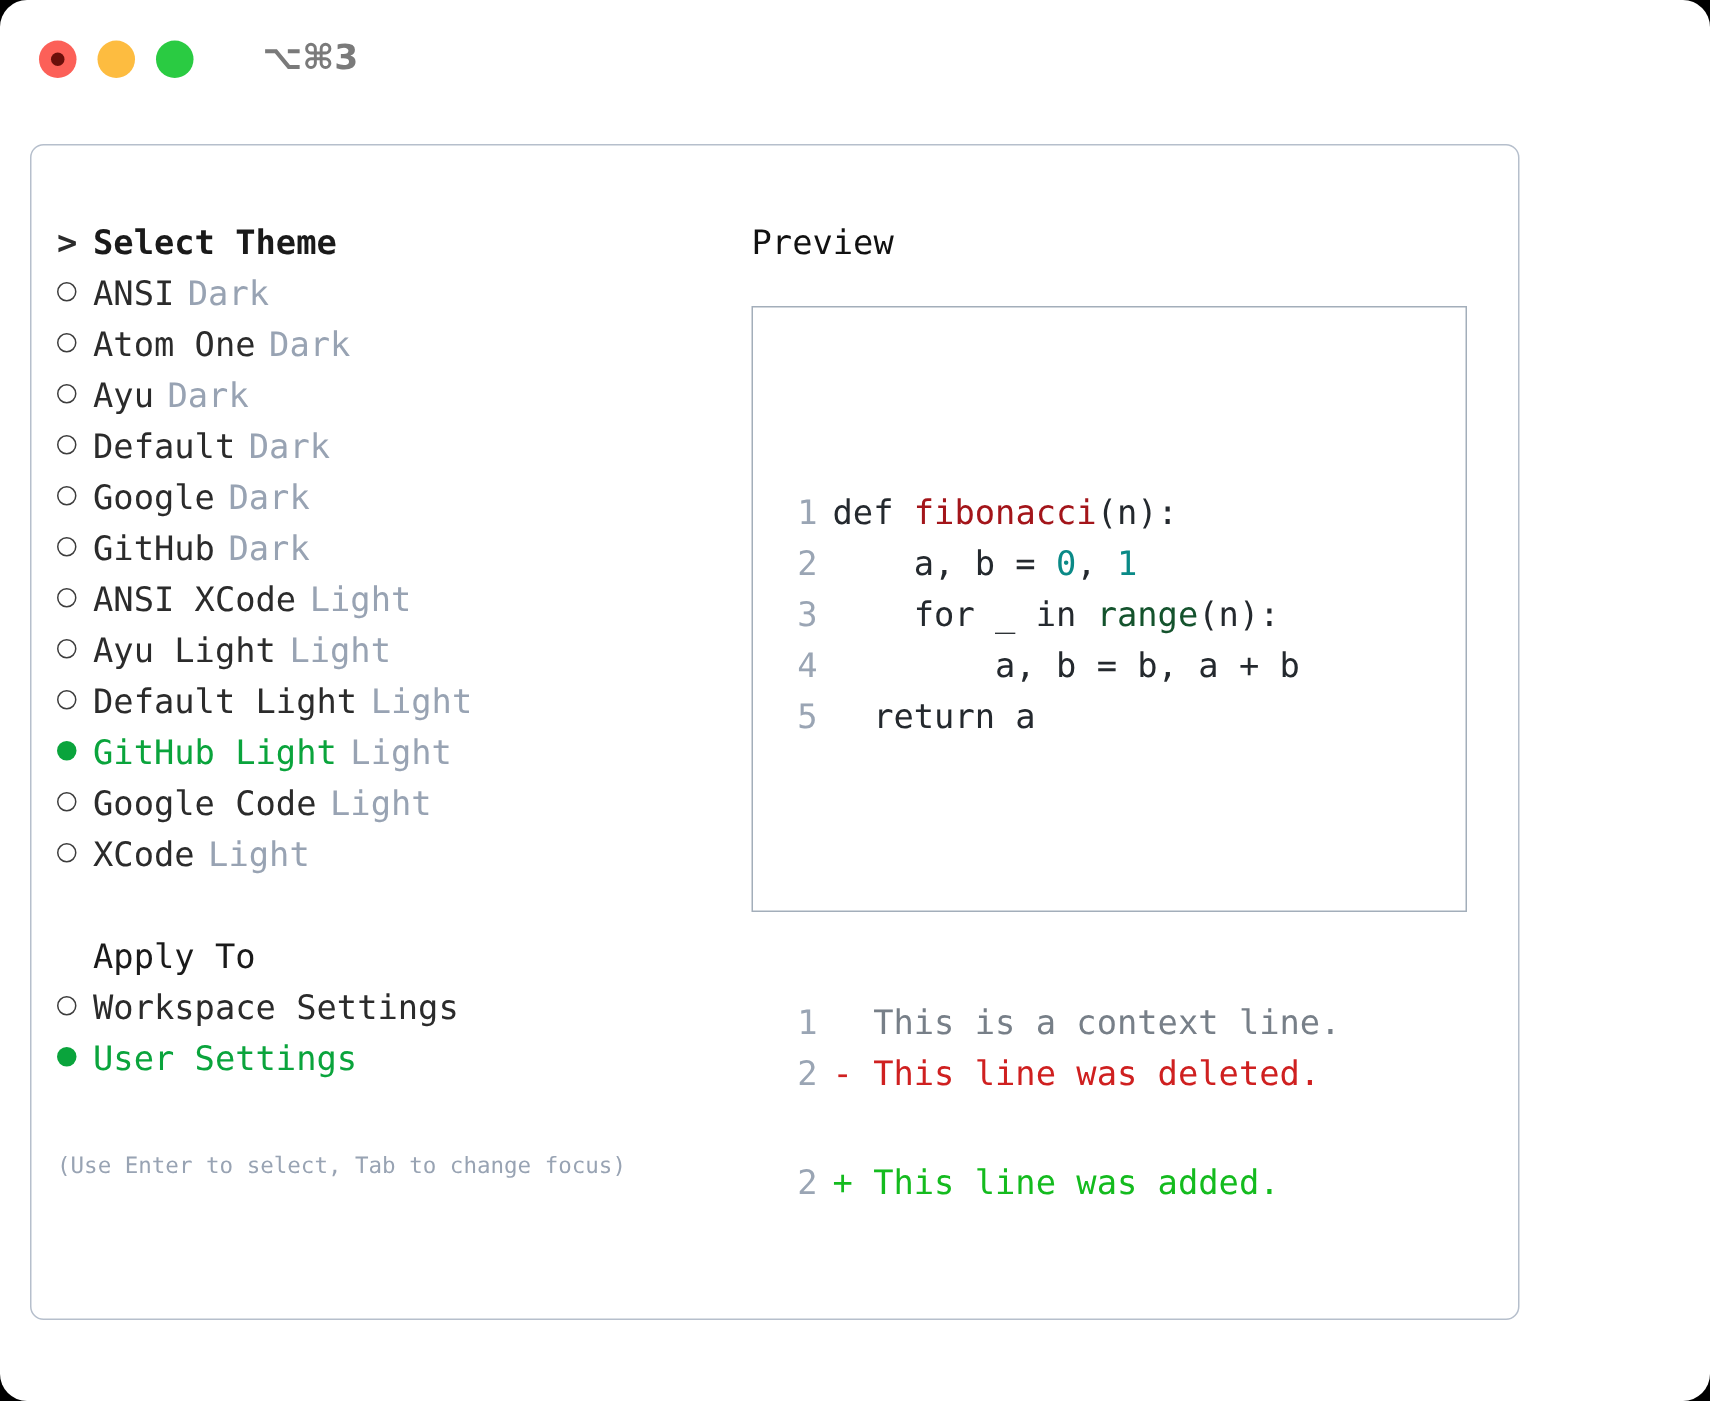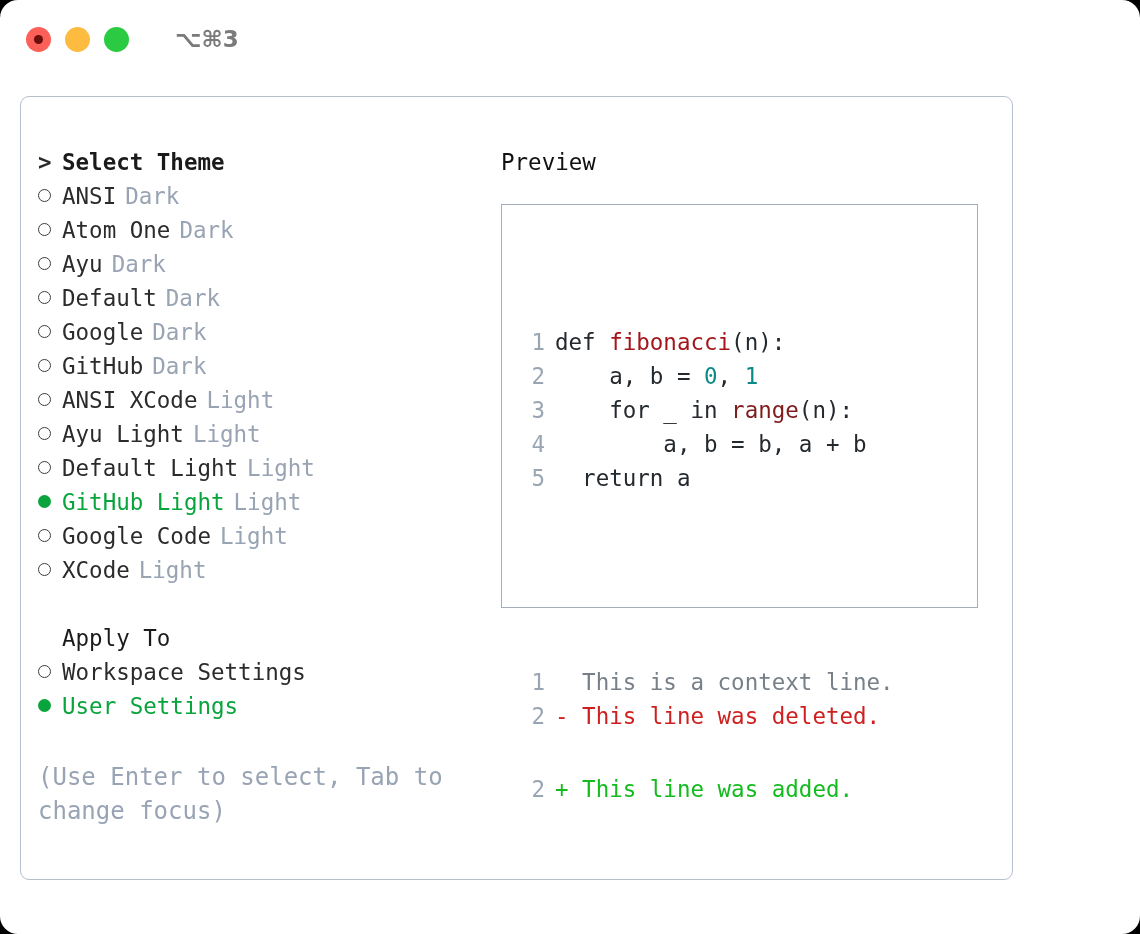--- a/index.html
+++ b/index.html
@@ -144,21 +144,21 @@
   .name-head { color: #1a1a1a; }
   .tag  { color: #98a3b3; padding-left: 9px; }
 
   .spacer-row { height: 34px; }
 
   .hint {
     position: absolute;
     left: 17px;
     top: 663px;
     width: 410px;
-    font-size: 24px;
+    font-size: 15px;
     line-height: 34px;
     color: #98a3b3;
   }
 
   
   .right-col {
     position: absolute;
     left: 480px;
     top: 48px;
     width: 490px;
@@ -196,21 +196,21 @@
     flex: none;
     text-align: right;
     color: #9aa5b4;
     padding-right: 10px;
   }
   .blank-line { height: 34px; }
 
   .tok-plain { color: #24292e; }
   .tok-func  { color: #a3151a; }
   .tok-num   { color: #0a8a87; }
-  .tok-call  { color: #7f1d1d; }
+  .tok-call  { color: #14532d; }
 
   .d-ctx { color: #777f88; text-align: center; }
   .d-del { color: #cf2020; }
   .d-add { color: #14bb1e; margin-top: 39px; }
 </style>
 </head>
 <body>
 
 <div class="window">
 

